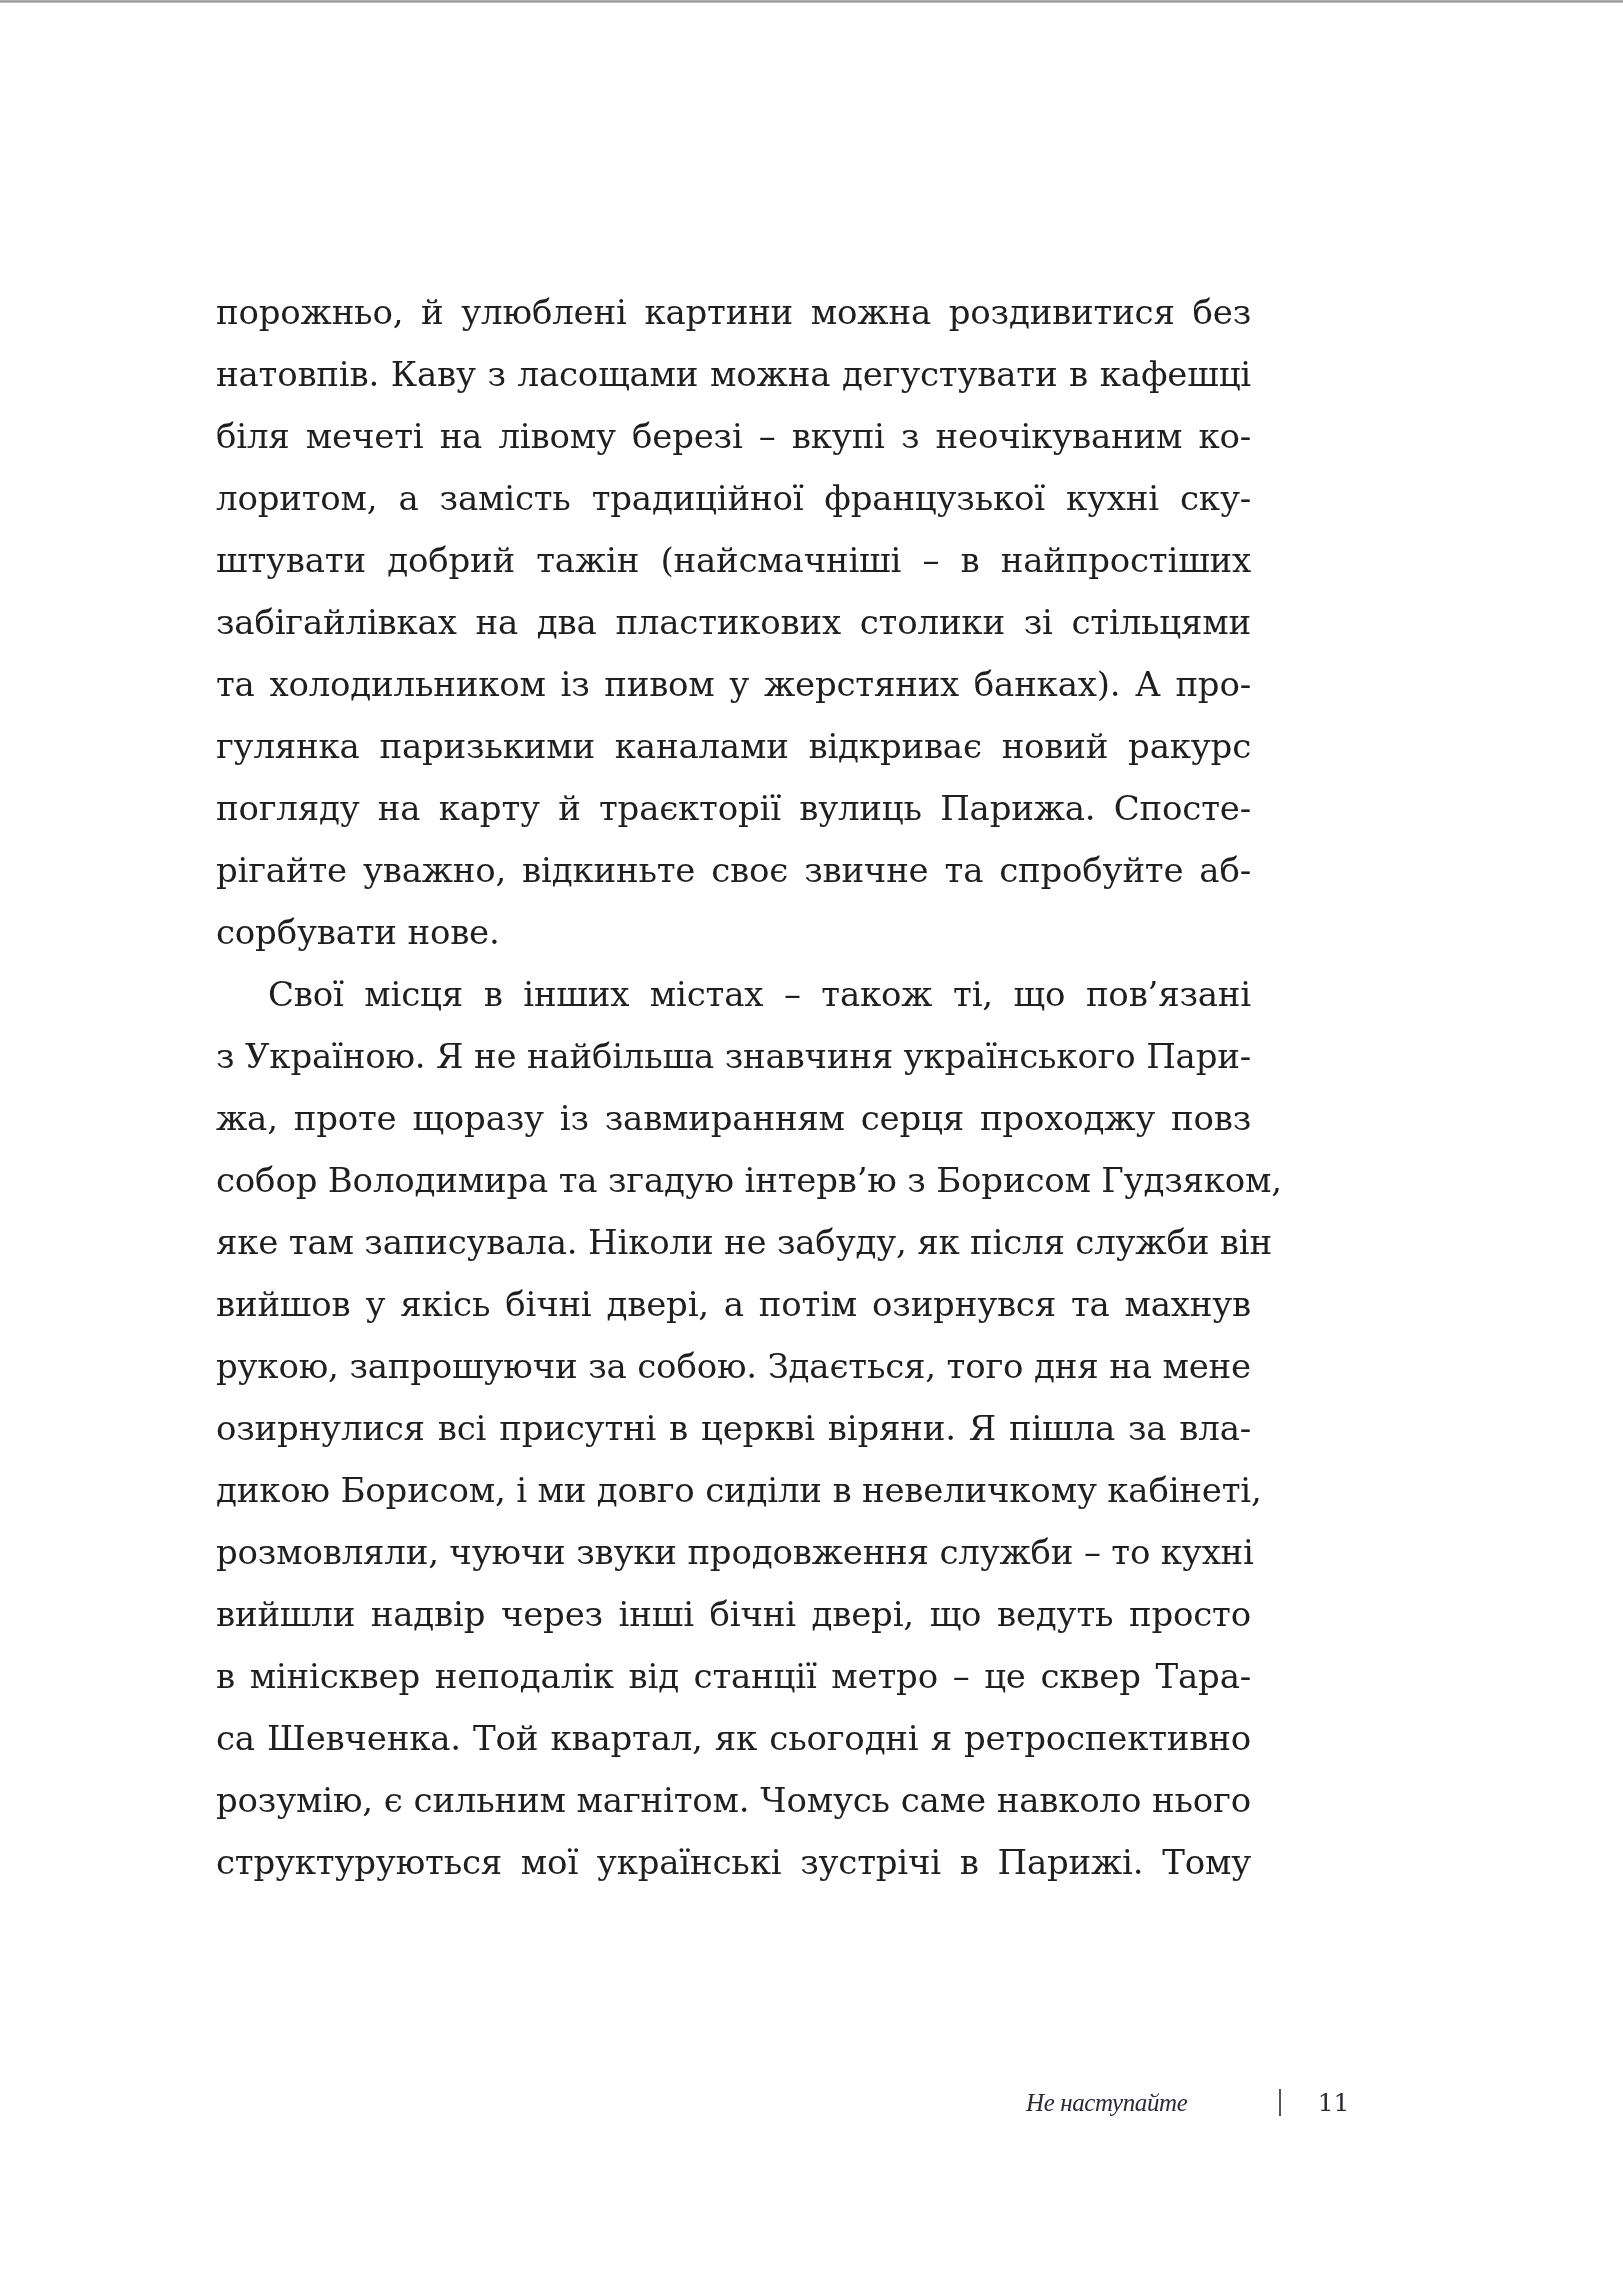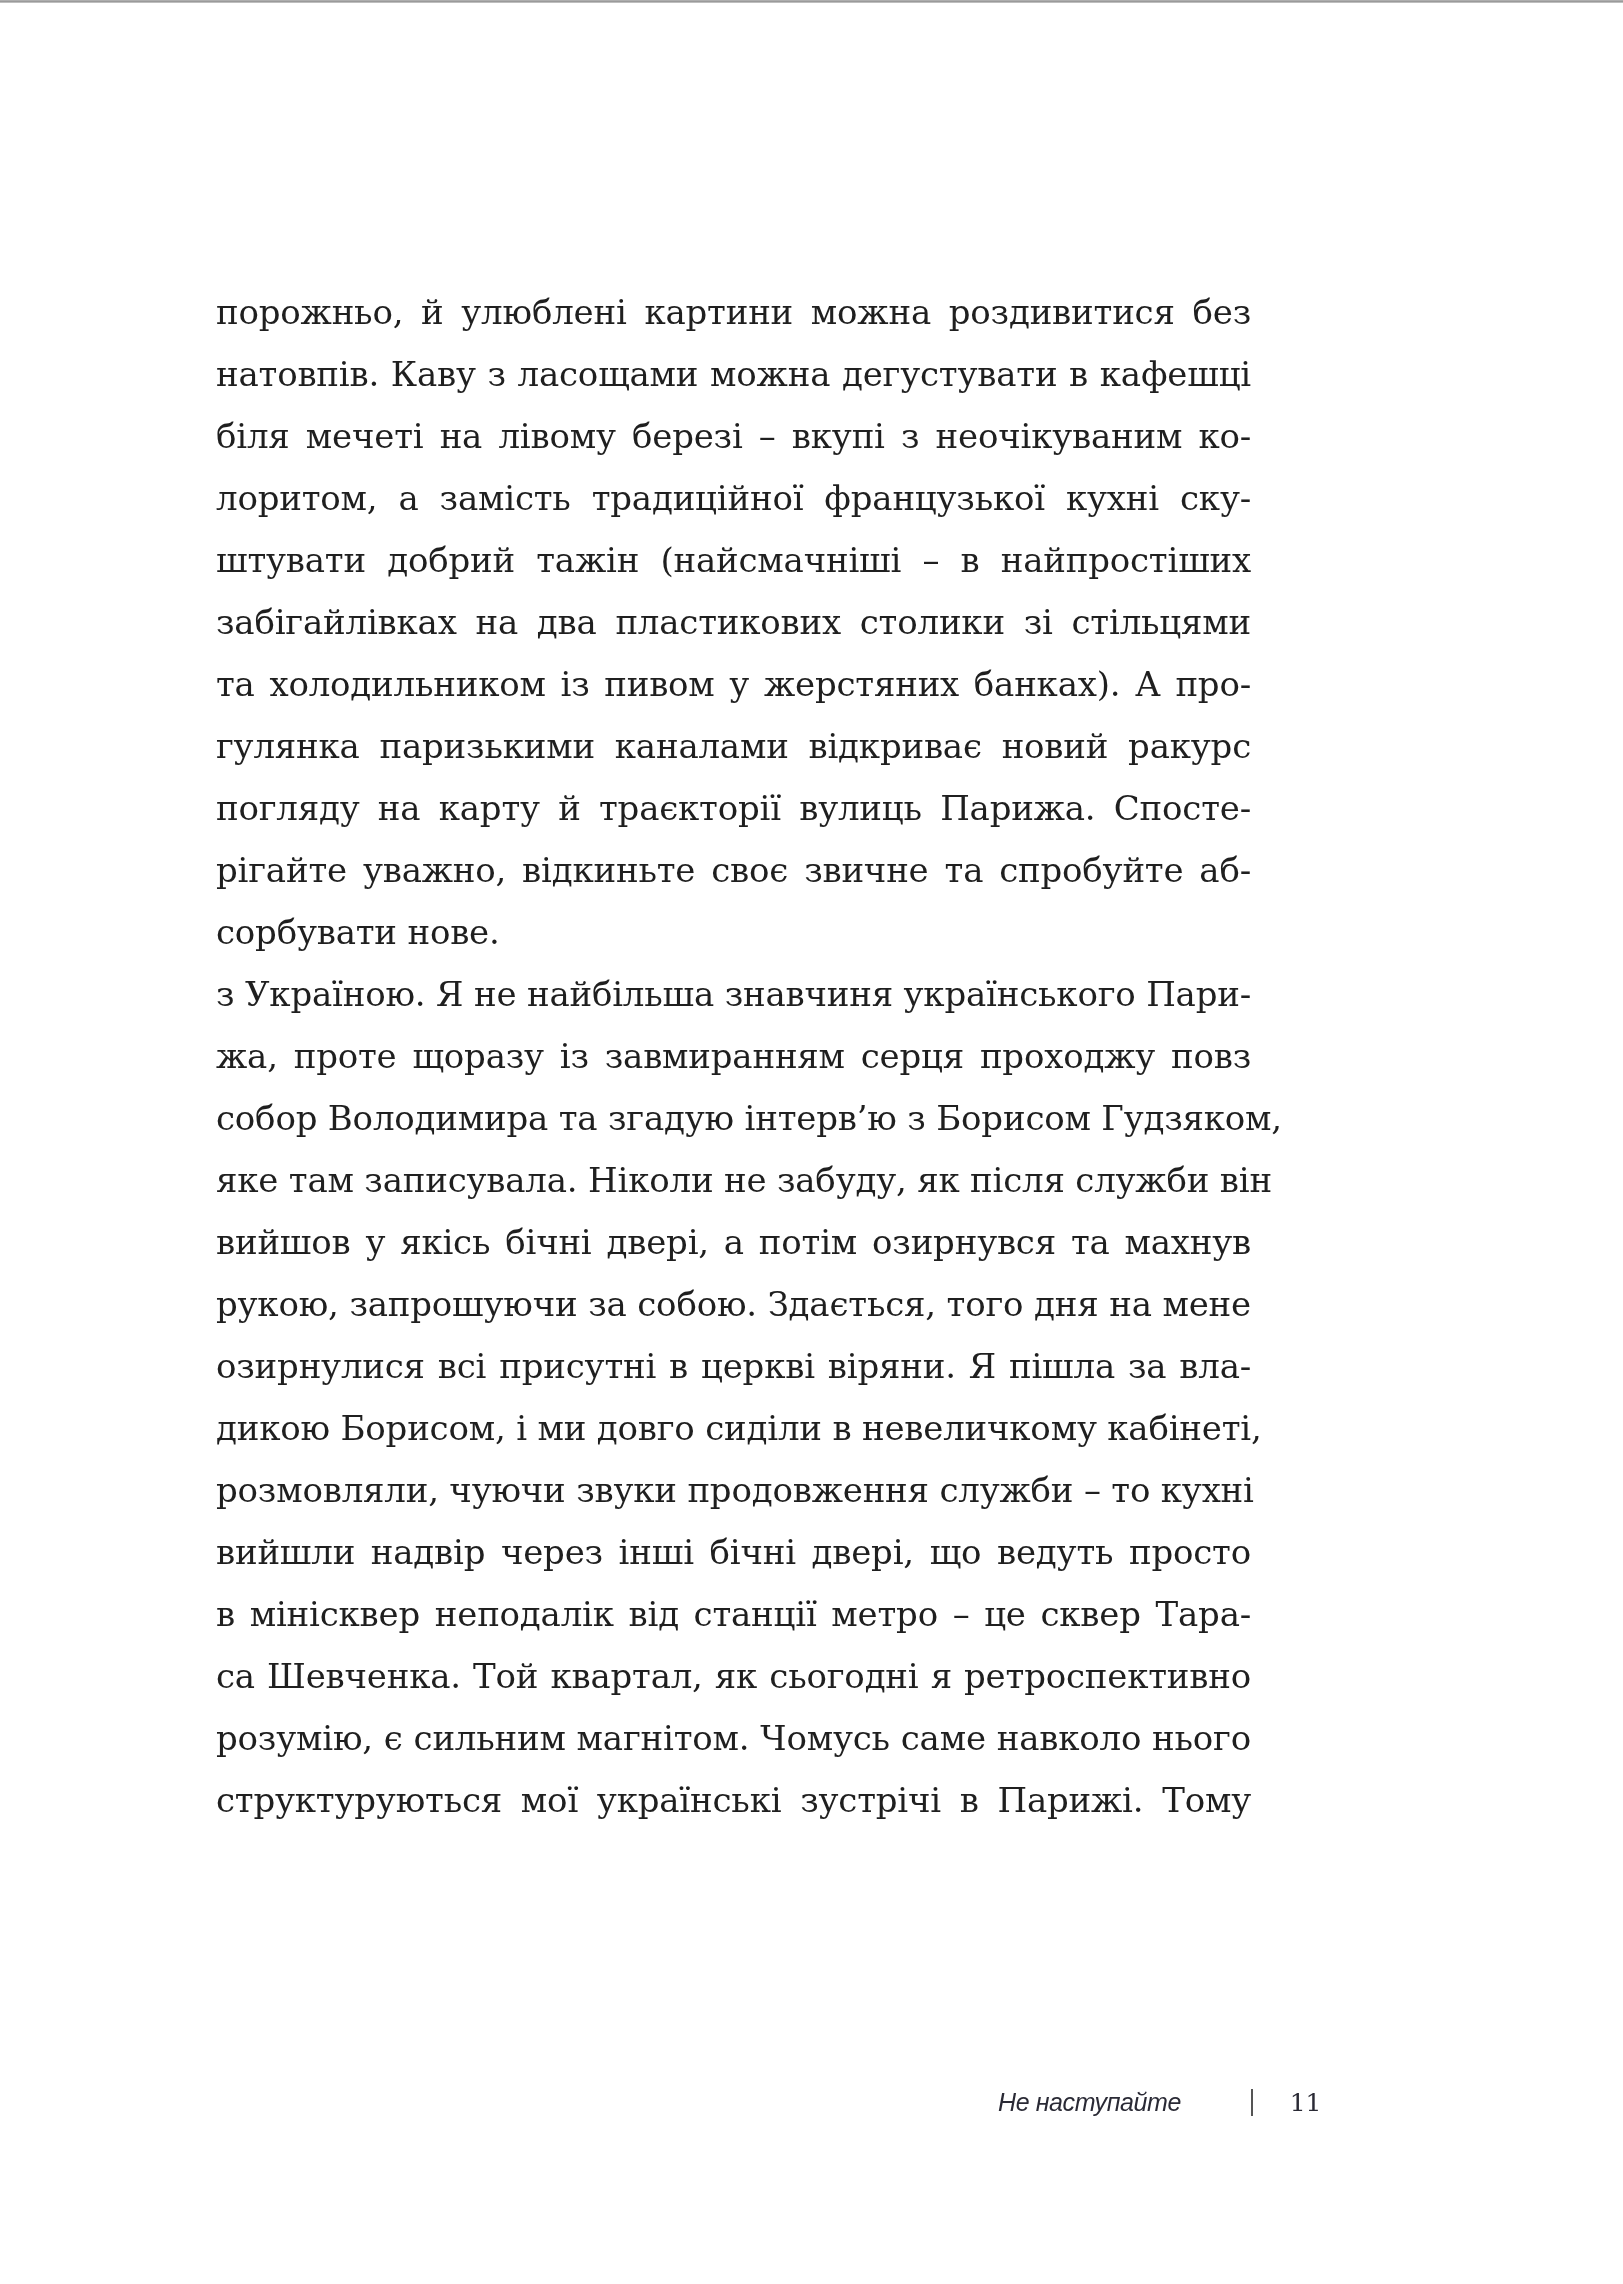--- a/index.html
+++ b/index.html
@@ -48,24 +48,25 @@
       position: absolute;
       top: 2082px;
       left: 998px;
       height: 41px;
       display: flex;
       align-items: center;
       font-size: 25px;
       color: #2a2a35;
     }
     .running-title {
-      font-family: Liberation Sans, sans-serif;
+      font-family: Liberation Serif, serif;
       font-style: italic;
       width: 216px;
       letter-spacing: -0.4px;
+      margin-left: 28px;
     }
     .separator {
       display: inline-block;
       width: 1.7px;
       height: 27px;
       background: #555;
       margin-left: 37px;
       margin-right: 37px;
     }
     .page-number {
@@ -84,20 +85,21 @@
   <span class="line">натовпів. Каву з ласощами можна дегустувати в кафешці</span>
   <span class="line">біля мечеті на лівому березі – вкупі з неочікуваним ко-</span>
   <span class="line">лоритом, а замість традиційної французької кухні ску-</span>
   <span class="line">штувати добрий тажін (найсмачніші – в найпростіших</span>
   <span class="line">забігайлівках на два пластикових столики зі стільцями</span>
   <span class="line">та холодильником із пивом у жерстяних банках). А про-</span>
   <span class="line">гулянка паризькими каналами відкриває новий ракурс</span>
   <span class="line">погляду на карту й траєкторії вулиць Парижа. Спосте-</span>
   <span class="line">рігайте уважно, відкиньте своє звичне та спробуйте аб-</span>
   <span class="line last">сорбувати нове.</span>
+  <span class="line indent">Свої місця в інших містах – також ті, що пов’язані</span>
   <span class="line">з Україною. Я не найбільша знавчиня українського Пари-</span>
   <span class="line">жа, проте щоразу із завмиранням серця проходжу повз</span>
   <span class="line">собор Володимира та згадую інтерв’ю з Борисом Гудзяком,</span>
   <span class="line">яке там записувала. Ніколи не забуду, як після служби він</span>
   <span class="line">вийшов у якісь бічні двері, а потім озирнувся та махнув</span>
   <span class="line">рукою, запрошуючи за собою. Здається, того дня на мене</span>
   <span class="line">озирнулися всі присутні в церкві віряни. Я пішла за вла-</span>
   <span class="line">дикою Борисом, і ми довго сиділи в невеличкому кабінеті,</span>
   <span class="line">розмовляли, чуючи звуки продовження служби – то кухні</span>
   <span class="line">вийшли надвір через інші бічні двері, що ведуть просто</span>

